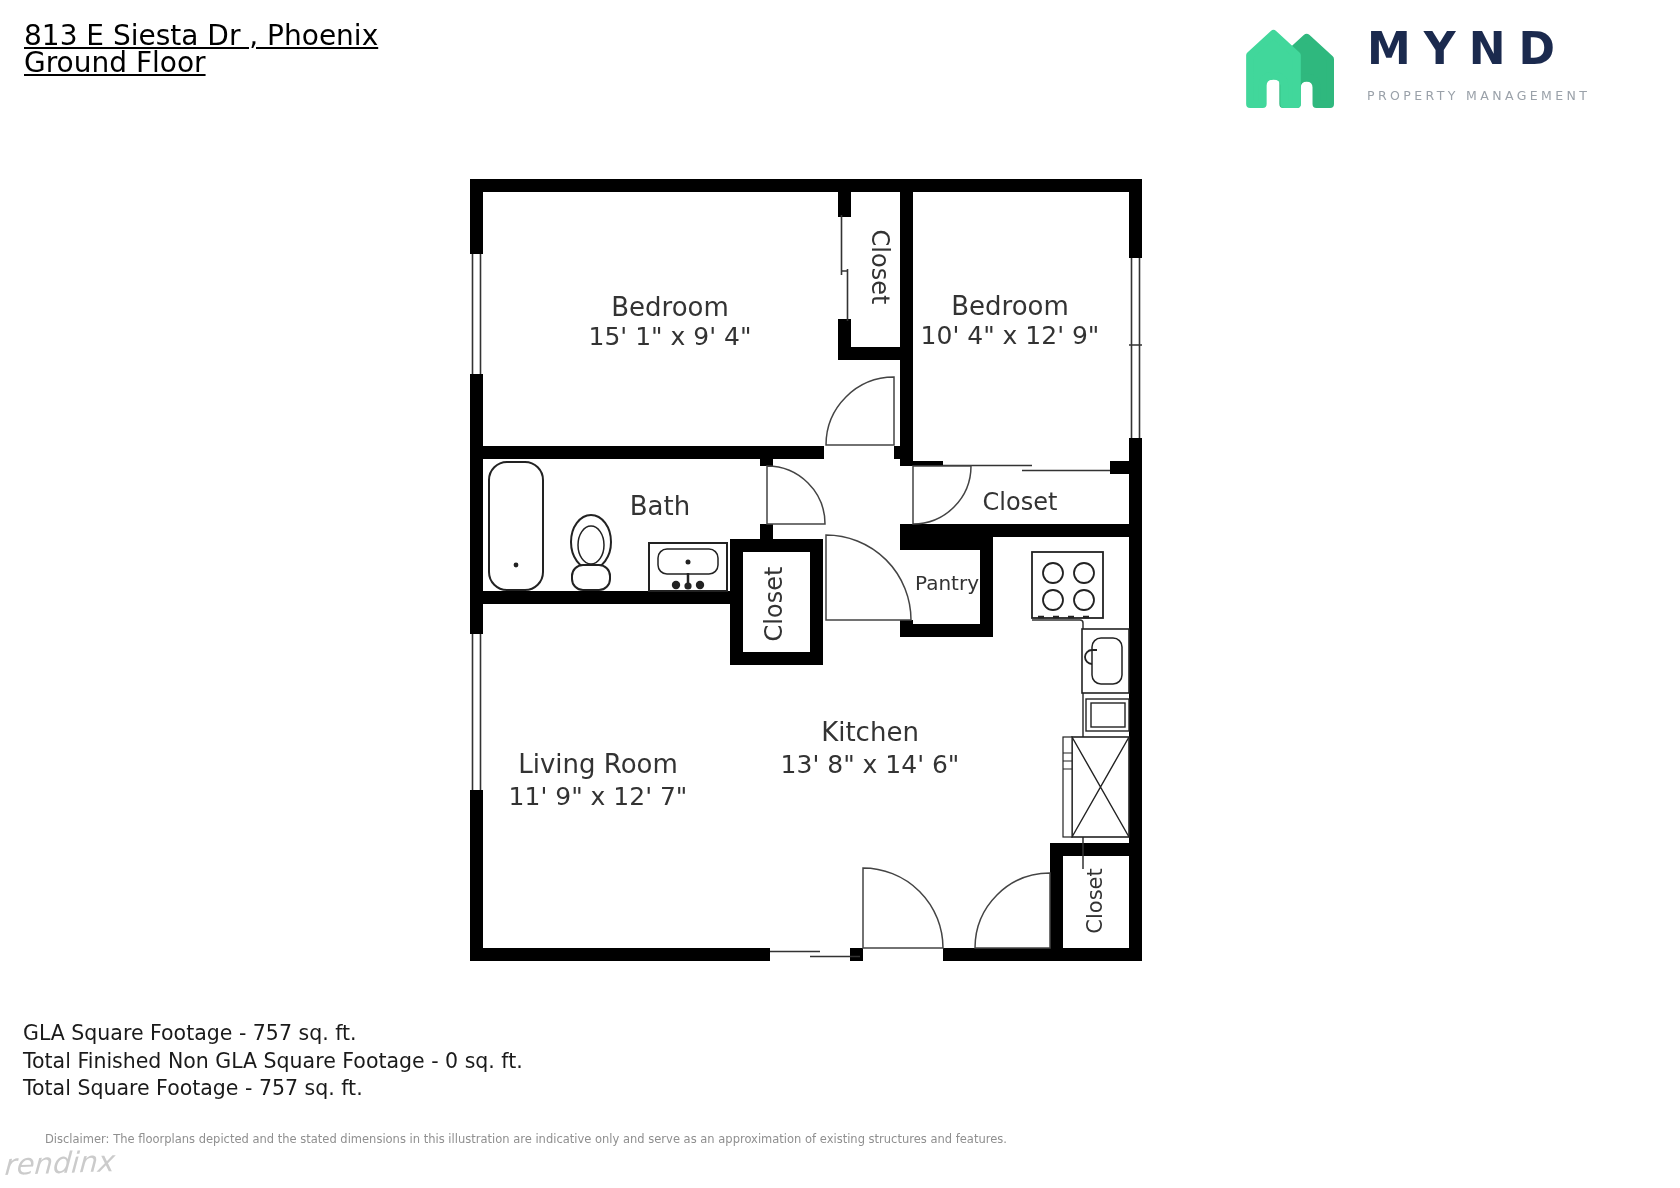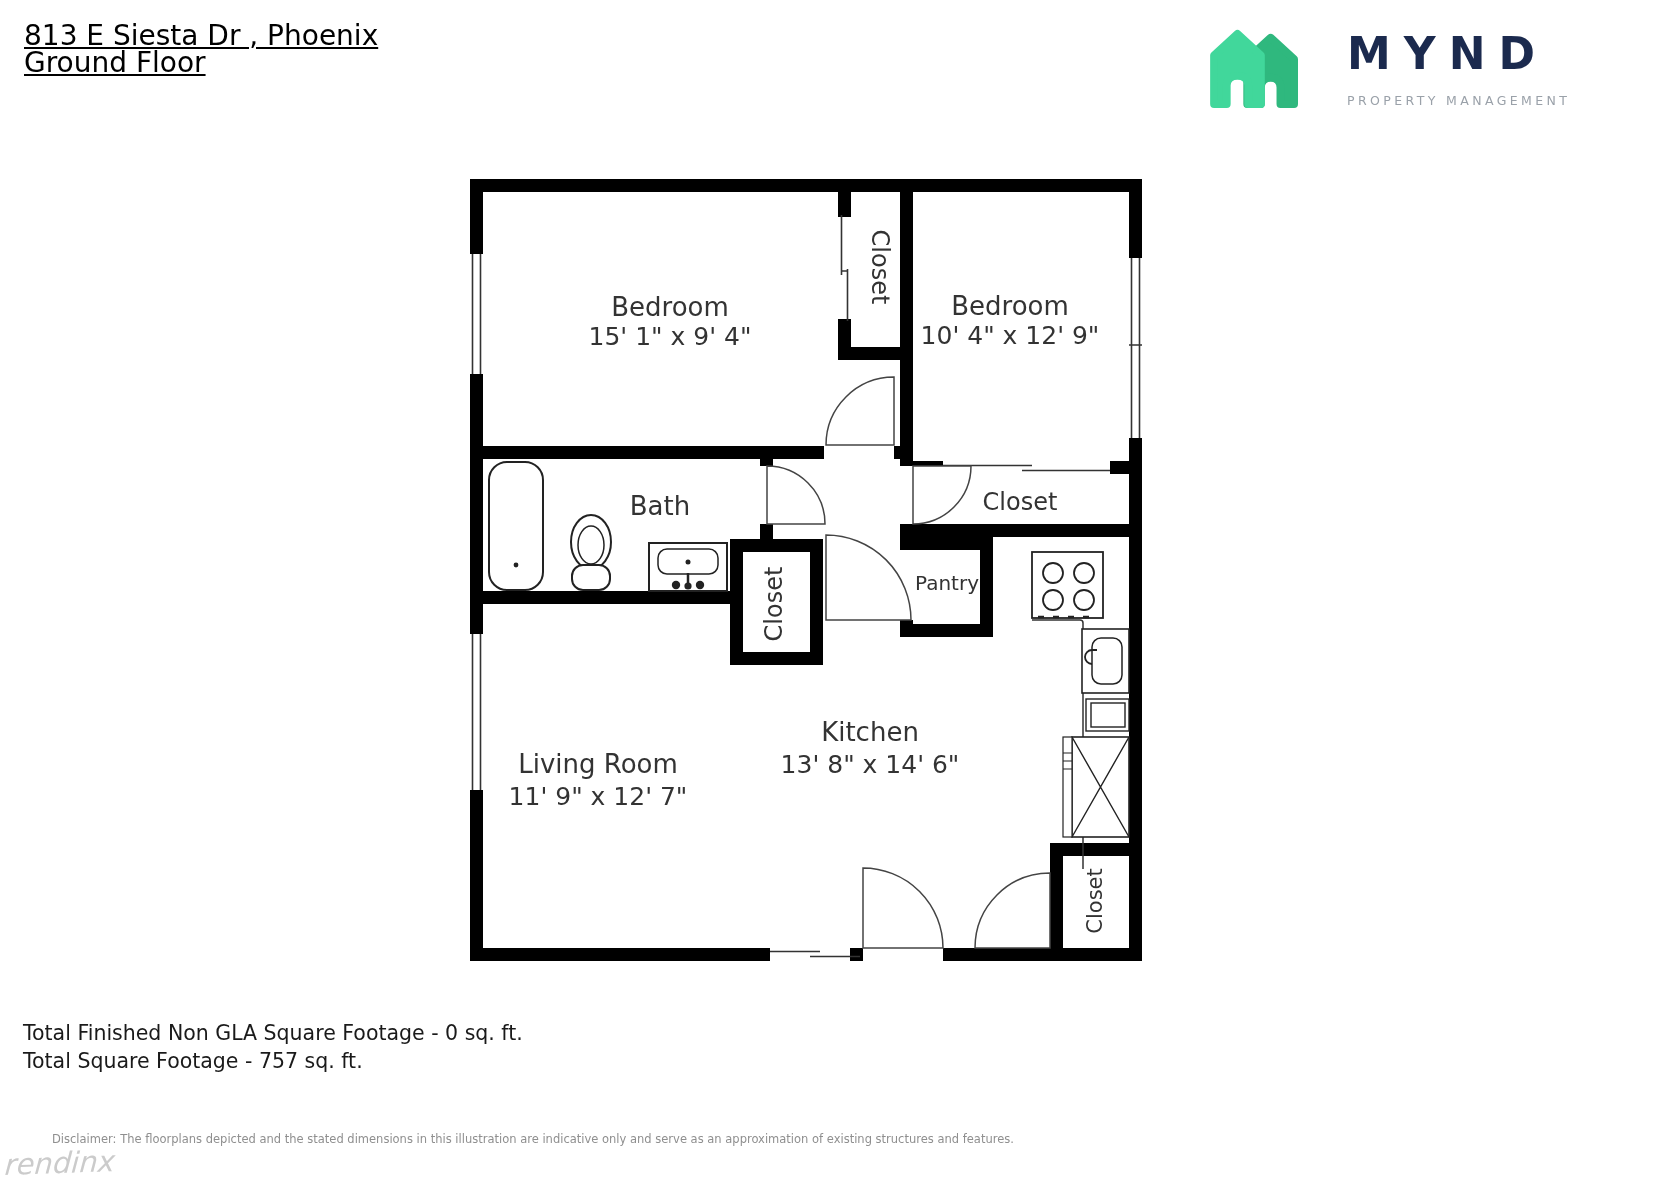--- a/index.html
+++ b/index.html
@@ -1,29 +1,29 @@
 <!DOCTYPE html>
 <html><head>
 <meta charset="utf-8">
 <style>
   html,body{margin:0;padding:0;background:#ffffff;}
   body{width:1680px;height:1188px;position:relative;font-family:"DejaVu Sans","Liberation Sans",sans-serif;overflow:hidden;}
   .abs{position:absolute;}
   
   #addr{left:24px;top:22px;font-size:28px;line-height:27px;color:#000000;text-decoration:underline;}
   
-  #logo{left:1207px;top:26px;display:flex;align-items:flex-end;gap:40px;}
+  #logo{left:1243px;top:26px;display:flex;align-items:flex-start;gap:24px;}
   #logo .words{display:flex;flex-direction:column;justify-content:flex-end;}
   #logo .mynd{font-size:44px;font-weight:700;letter-spacing:13px;color:#1b2a4e;line-height:46px;}
   #logo .tag{font-size:12.5px;letter-spacing:3.4px;color:#9aa1a9;margin-top:16px;}
   
   #plan{left:470px;top:179px;}
   
   #totals{left:23px;top:1020px;font-size:20.5px;line-height:27.5px;color:#1a1a1a;}
-  #disc{left:45px;top:1130px;font-size:11.5px;line-height:18px;color:#8f8f8f;margin-left:7px;}
+  #disc{left:45px;top:1130px;font-size:11.5px;line-height:18px;color:#8f8f8f;}
   #wm{left:5px;top:1146px;font-size:29px;font-style:italic;color:#a9a9a9;opacity:.6;transform:rotate(-2deg) skewX(-6deg);}
   svg text{fill:#333;}
   .roomname{font-size:26px;}
   .roomdims{font-size:25px;}
   .closetname{font-size:24px;}
   .smallname{font-size:20px;}
   .tinyname{font-size:21px;}
 </style>
 </head>
 <body>
@@ -157,20 +157,21 @@
     <text class="smallname" x="477" y="411">Pantry</text>
     <text class="roomname" x="400" y="562">Kitchen</text>
     <text class="roomdims" x="400" y="594">13' 8" x 14' 6"</text>
     <text class="roomname" x="128" y="594">Living Room</text>
     <text class="roomdims" x="128" y="626">11' 9" x 12' 7"</text>
     <text class="tinyname" transform="translate(632 722) rotate(-90)">Closet</text>
   </g>
 </svg>
 
 <div id="totals" class="abs">
+  <div>GLA Square Footage - 757 sq. ft.</div>
   <div>Total Finished Non GLA Square Footage - 0 sq. ft.</div>
   <div>Total Square Footage - 757 sq. ft.</div>
 </div>
 
 <div id="disc" class="abs">
   <div>Disclaimer: The floorplans depicted and the stated dimensions in this illustration are indicative only and serve as an approximation of existing structures and features.</div>
 </div>
 
 <div id="wm" class="abs">rendinx</div>
 

